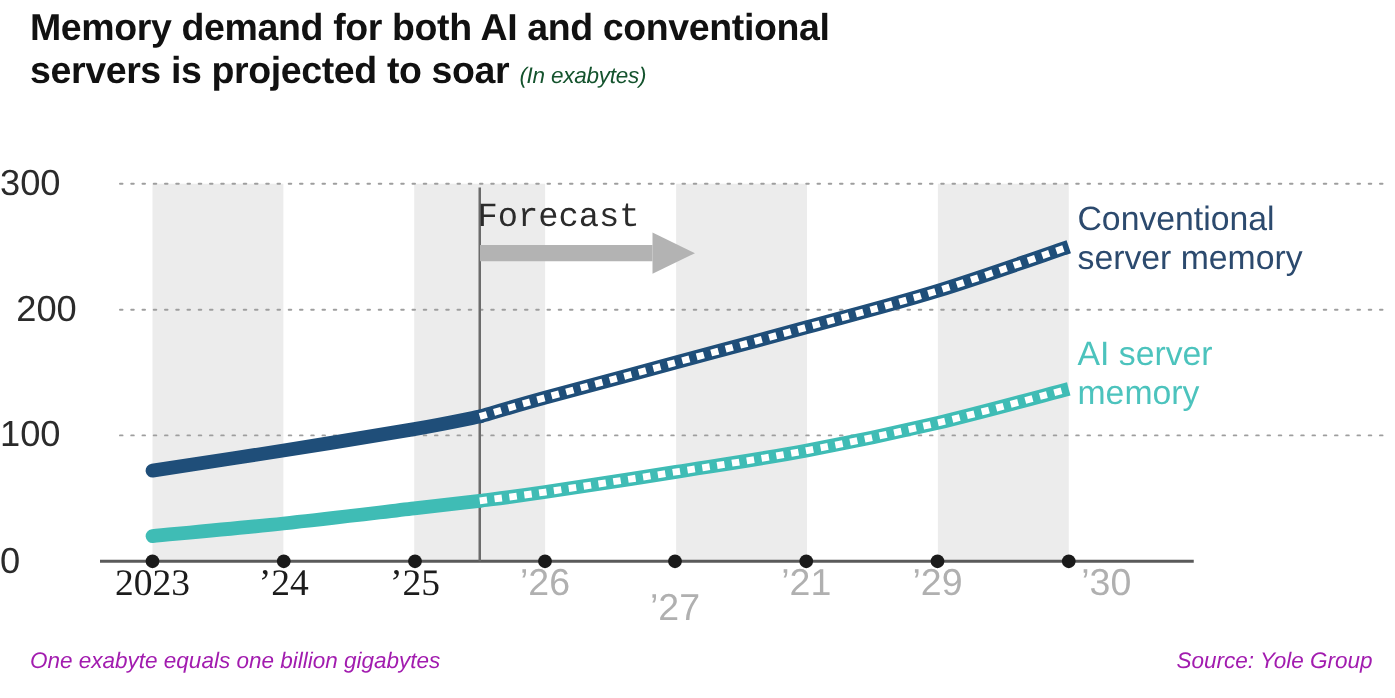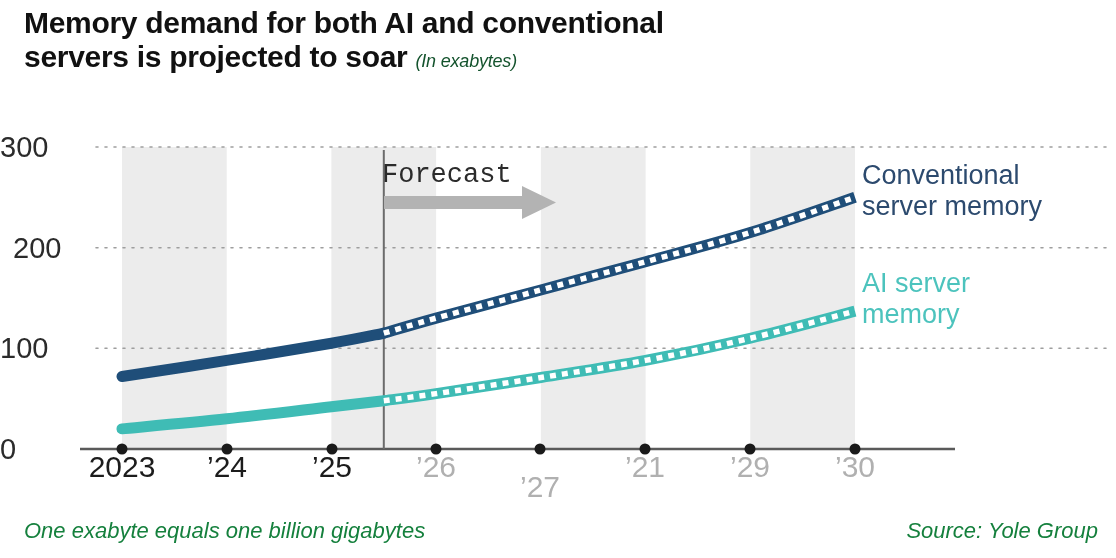--- a/index.html
+++ b/index.html
@@ -38,21 +38,21 @@
     font-size:29px;color:#2b2b2b;
     font-family:"Liberation Sans", sans-serif;
     line-height:29px;
   }
   .xlabel{
     position:absolute;text-align:center;
     font-size:30px;
     font-family:"Liberation Sans", sans-serif;
     line-height:30px;top:452px;
   }
-  .xlabel.past{color:#1c1c1c;}
+  .xlabel.past{color:#1c1c1c;font-family:Liberation Serif, serif;}
   .xlabel.future{color:#b0b0b0;}
 
   
   .forecast-label{
     position:absolute;left:382px;top:160px;
     font-size:27px;color:#2b2b2b;
     font-family:Liberation Mono, monospace;
   }
 
   
@@ -60,21 +60,21 @@
     position:absolute;
     font-size:27px;line-height:31px;
     font-family:"Liberation Sans", sans-serif;
   }
   .series-label.conventional{left:862px;top:160px;color:#2c4a6e;}
   .series-label.ai{left:862px;top:268px;color:#4cc3bd;}
 
   
   .footnote{
     position:absolute;top:518px;
-    font-size:22px;font-style:italic;color:#15803d;
+    font-size:18px;font-style:italic;color:#a21caf;
     font-family:"Liberation Sans", sans-serif;
   }
   .footnote.left{left:24px;}
   .footnote.right{right:18px;}
 </style>
 </head>
 <body>
 
 <div class="wrap">
 
@@ -141,21 +141,21 @@
   <div class="ylabel" style="left:0px;top:334px;">100</div>
   <div class="ylabel" style="left:0px;top:435px;">0</div>
 
   <div class="xlabel past" style="left:62px;width:120px;">2023</div>
   <div class="xlabel past" style="left:177px;width:100px;">’24</div>
   <div class="xlabel past" style="left:282px;width:100px;">’25</div>
   <div class="xlabel future" style="left:386px;width:100px;">’26</div>
   <div class="xlabel future" style="left:490px;width:100px;margin-top:20px;">’27</div>
   <div class="xlabel future" style="left:595px;width:100px;">’21</div>
   <div class="xlabel future" style="left:700px;width:100px;">’29</div>
-  <div class="xlabel future" style="left:805px;width:100px;">’30</div>
+  <div class="xlabel future" style="left:805px;width:100px;text-align:right;">’30</div>
 
   <div class="forecast-label">Forecast</div>
 
   <div class="series-label conventional">
     <div>Conventional</div>
     <div>server memory</div>
   </div>
   <div class="series-label ai">
     <div>AI server</div>
     <div>memory</div>

